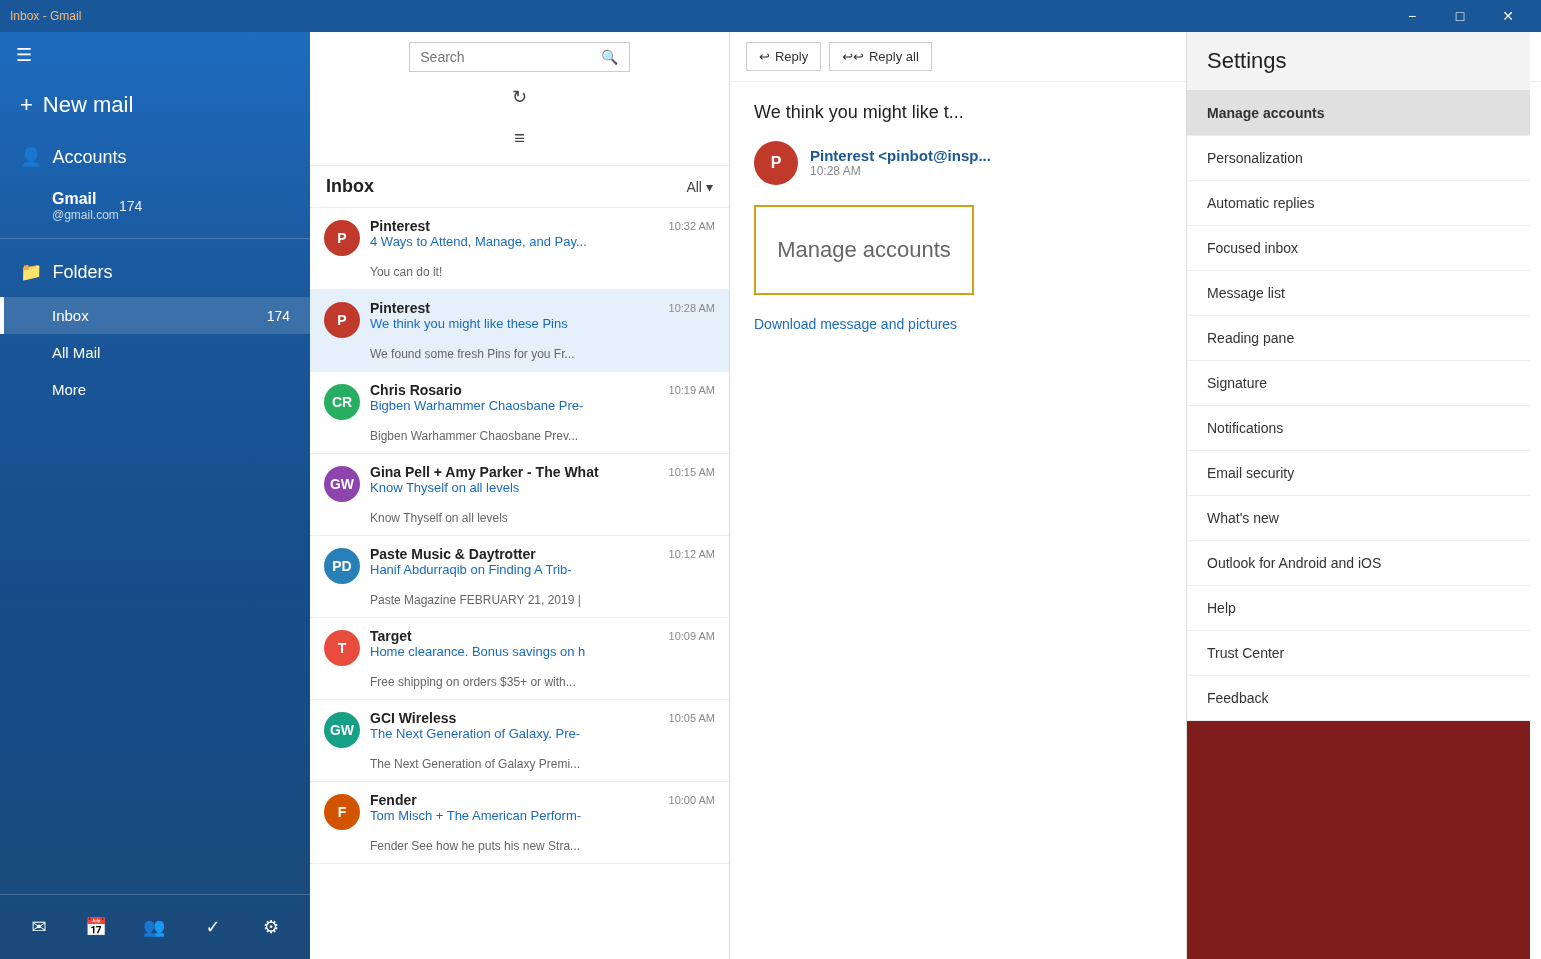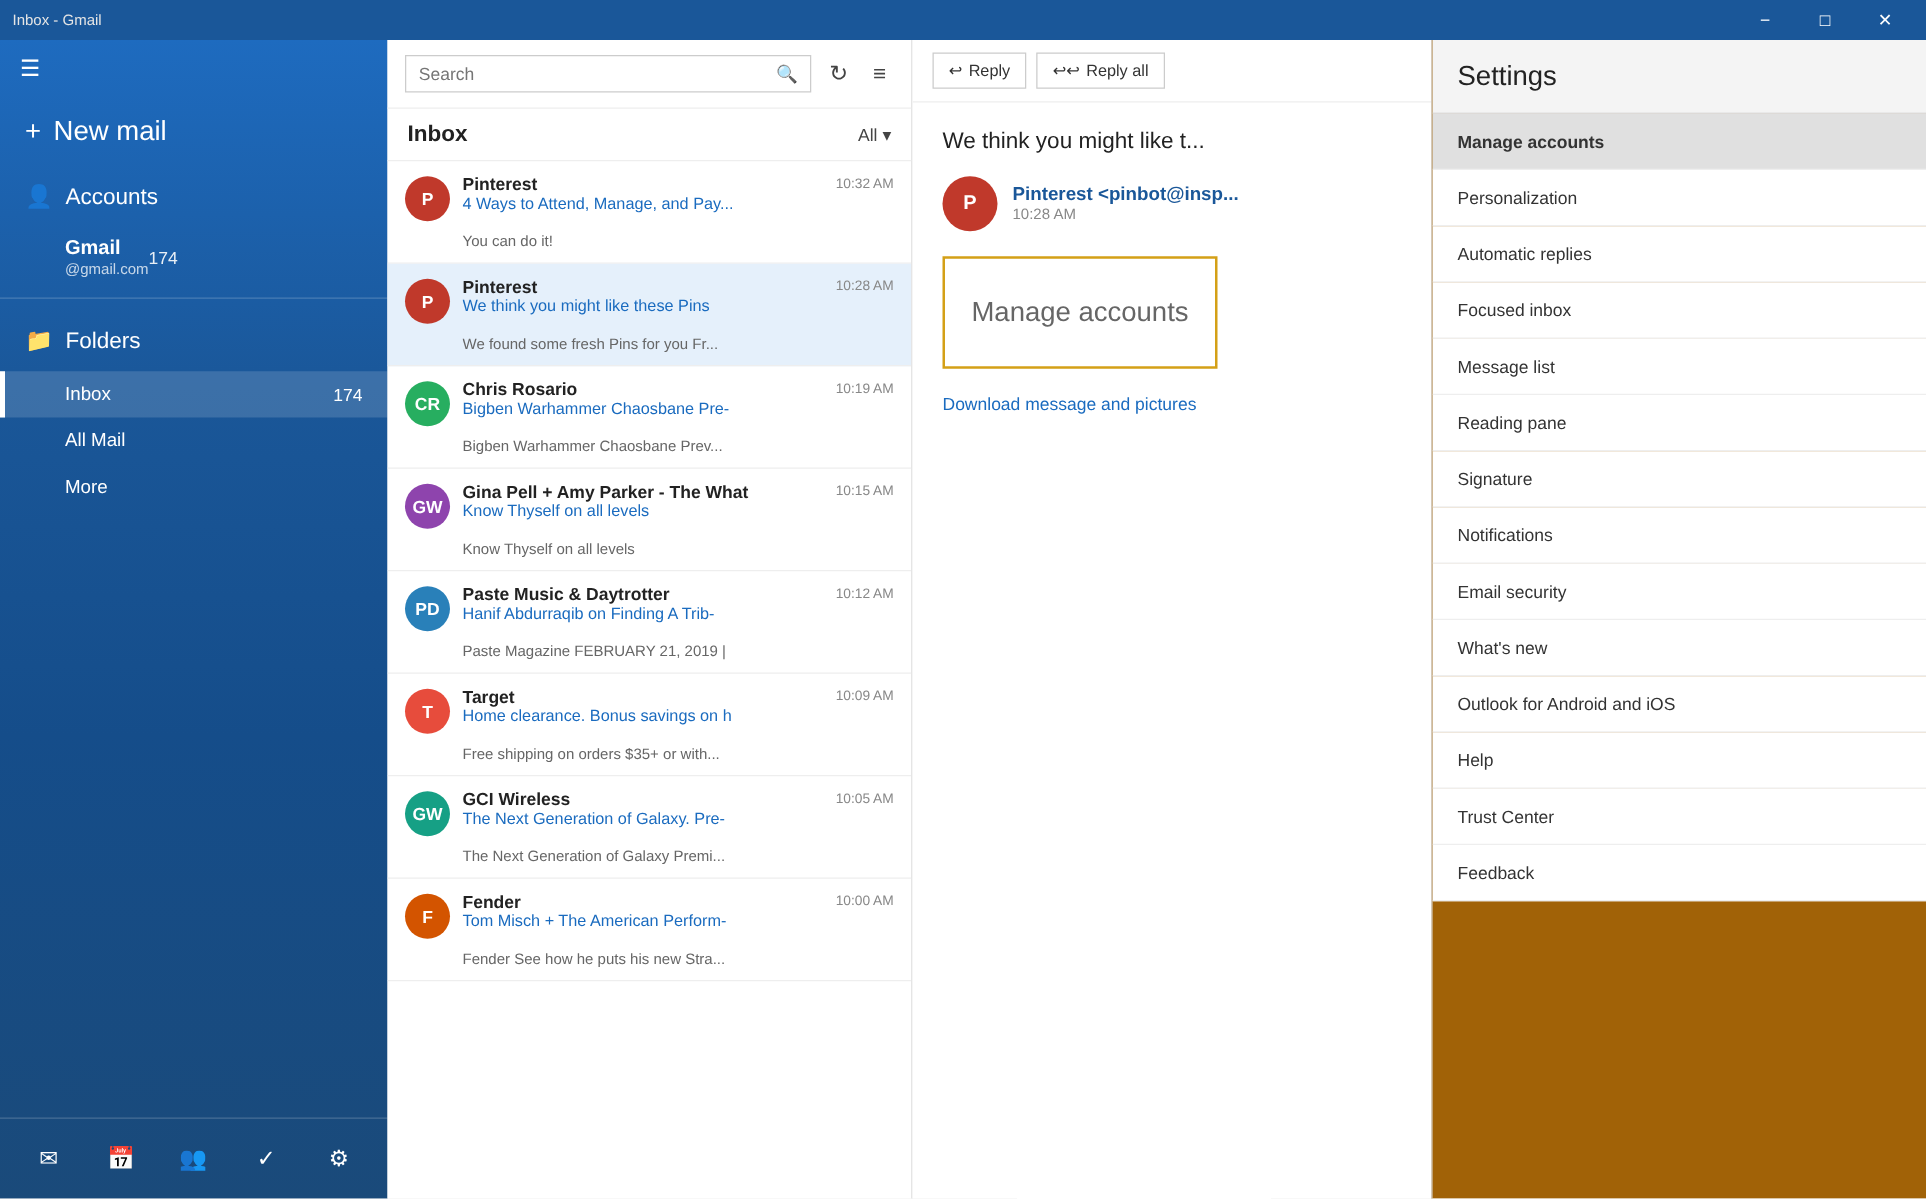--- a/index.html
+++ b/index.html
@@ -8,21 +8,21 @@
     
     .title-bar {
       background: #1a5799;
       height: 32px;
       display: flex;
       align-items: center;
       justify-content: space-between;
       padding: 0 10px;
       flex-shrink: 0;
     }
-    .title-bar-text { color: #e5e5e5; font-size: 12px; }
+    .title-bar-text { color: #fdba74; font-size: 12px; }
     .title-bar-controls { display: flex; gap: 2px; }
     .title-bar-btn {
       width: 46px; height: 32px;
       background: transparent;
       border: none;
       color: white;
       font-size: 14px;
       cursor: pointer;
       display: flex; align-items: center; justify-content: center;
     }
@@ -135,20 +135,21 @@
       flex-direction: column;
       flex-shrink: 0;
       border-right: 1px solid #ddd;
     }
     .email-list-header {
       display: flex;
       align-items: center;
       padding: 10px 14px;
       gap: 8px;
       border-bottom: 1px solid #eee;
+      flex-direction: column;
     }
     .search-box {
       flex: 1;
       display: flex;
       align-items: center;
       border: 1px solid #ccc;
       padding: 6px 10px;
       background: white;
     }
     .search-input {
@@ -268,24 +269,24 @@
       margin: 20px 0;
       cursor: pointer;
     }
 
     .download-link { color: #1a6bbf; font-size: 14px; cursor: pointer; text-decoration: none; }
 
     
     .settings-panel {
       position: absolute;
       top: 0;
-      right: 0;
-      width: 396px;
+      right: 11px;
+      width: 344px;
       height: 100%;
-      background: #a16207;
+      background: #7f1d1d;
       border-left: 1px solid #ddd;
       overflow-y: auto;
       z-index: 10;
     }
     .settings-title {
       font-size: 22px;
       font-weight: 400;
       padding: 16px 20px;
       border-bottom: 1px solid #ddd;
       background: #f4f4f4;

